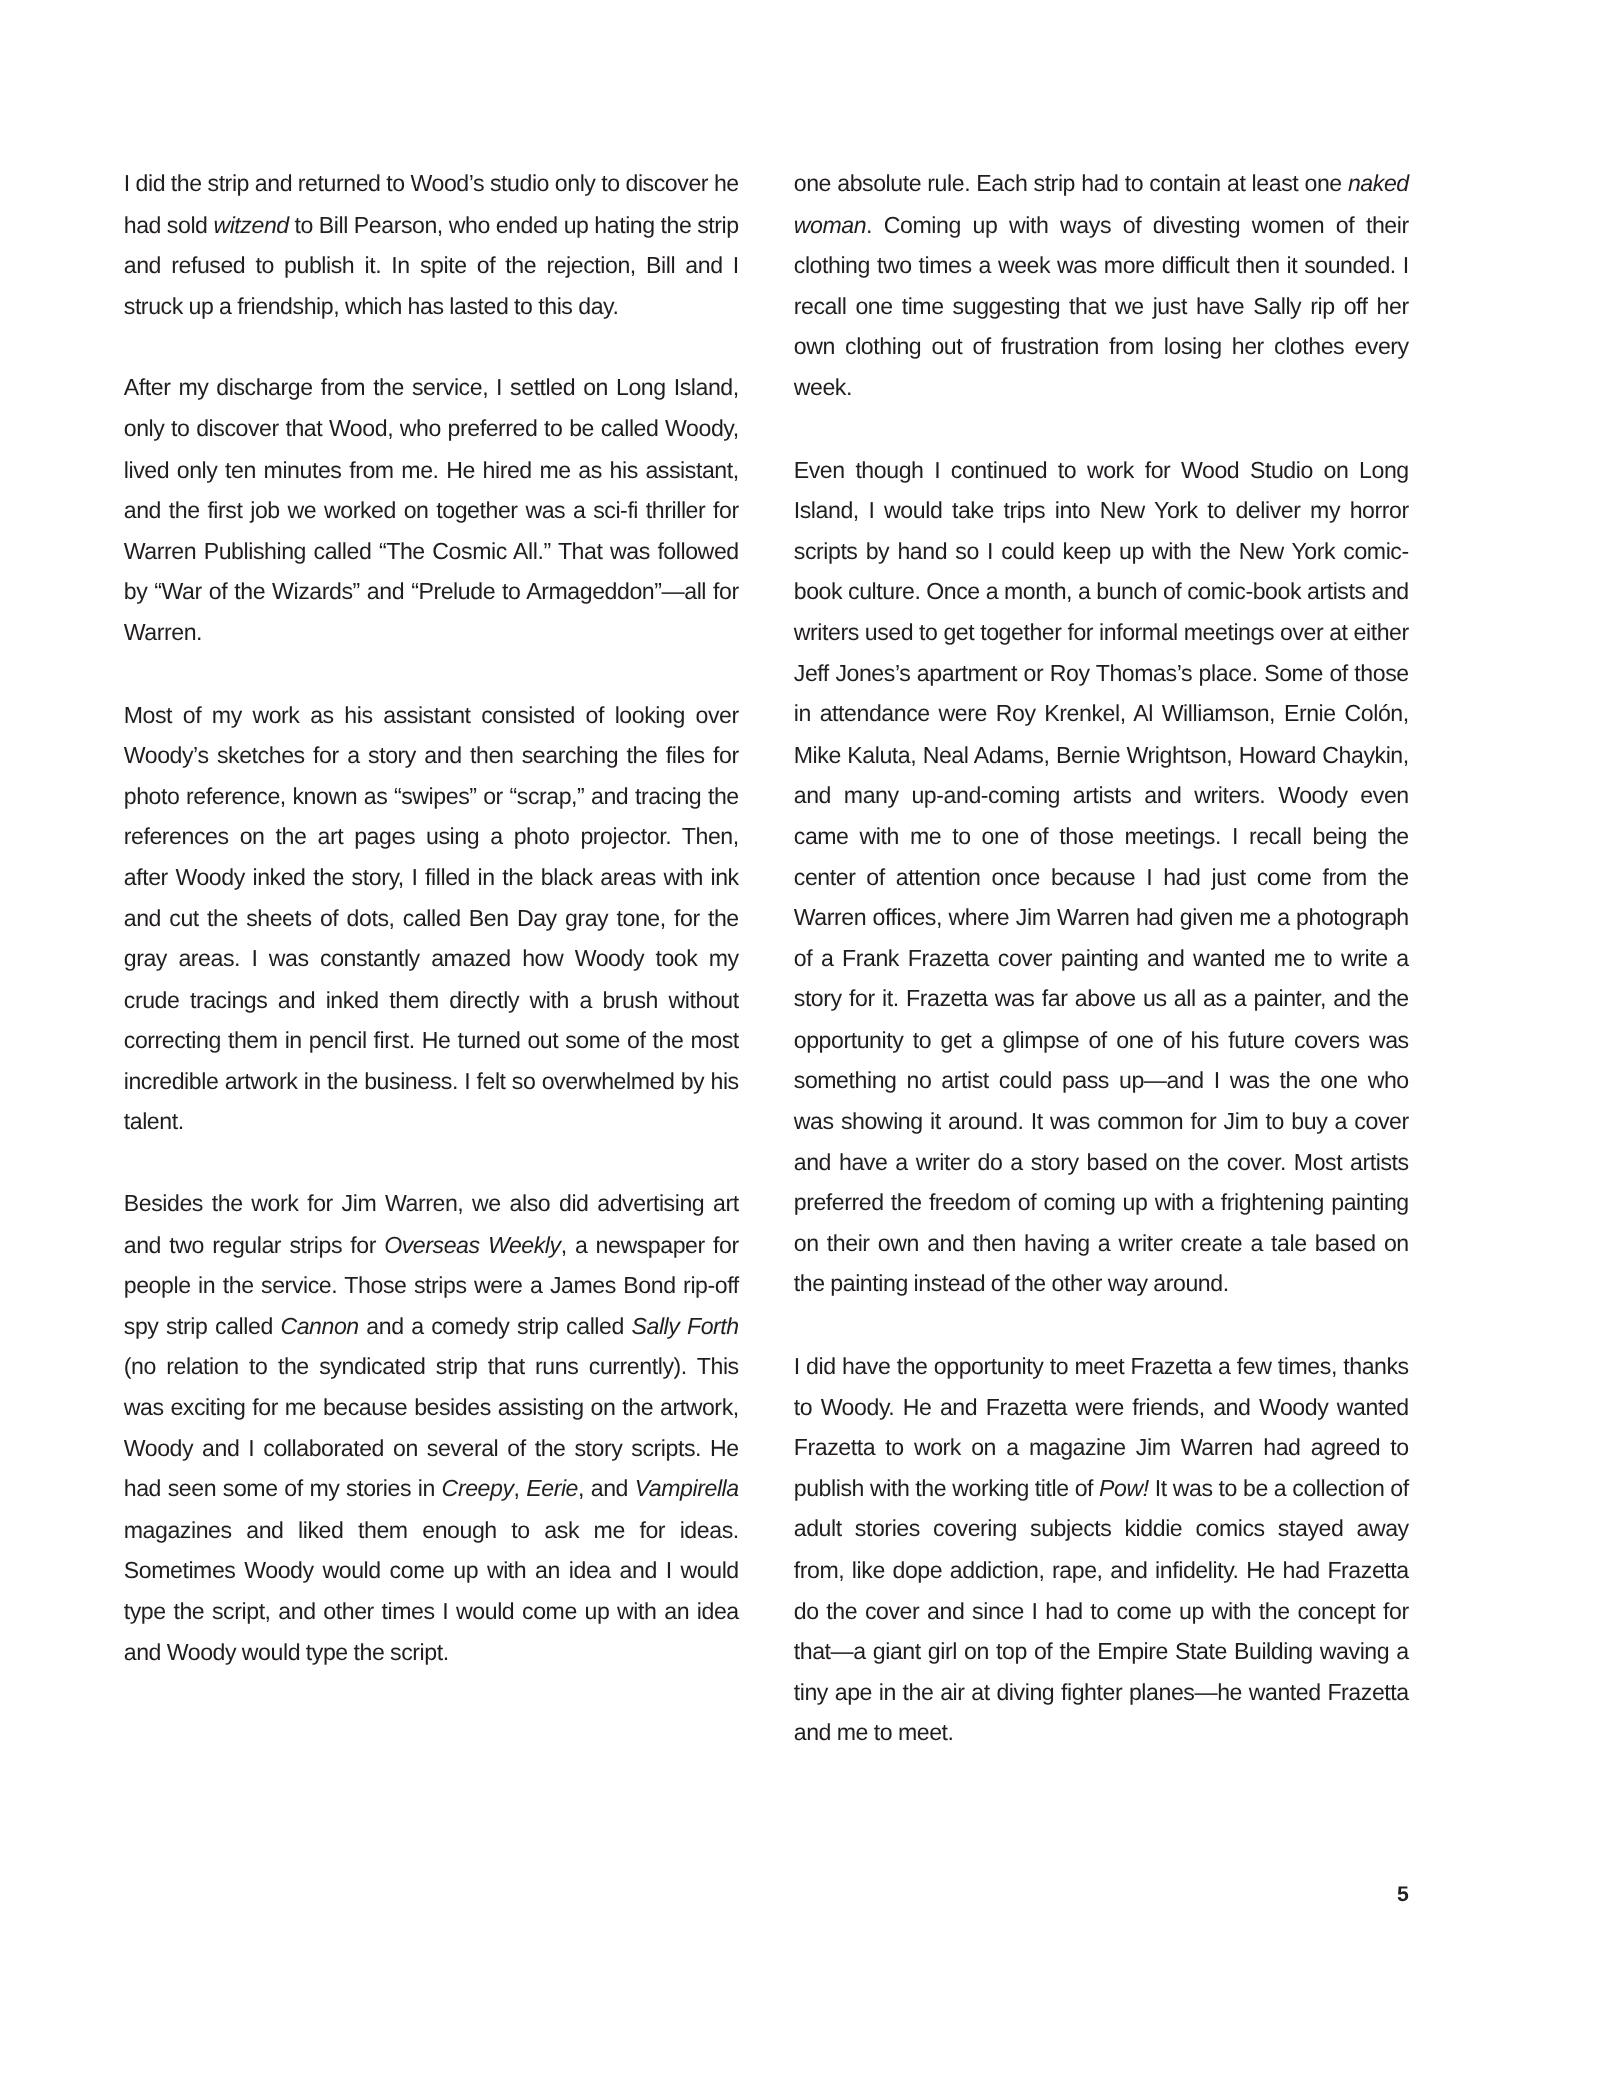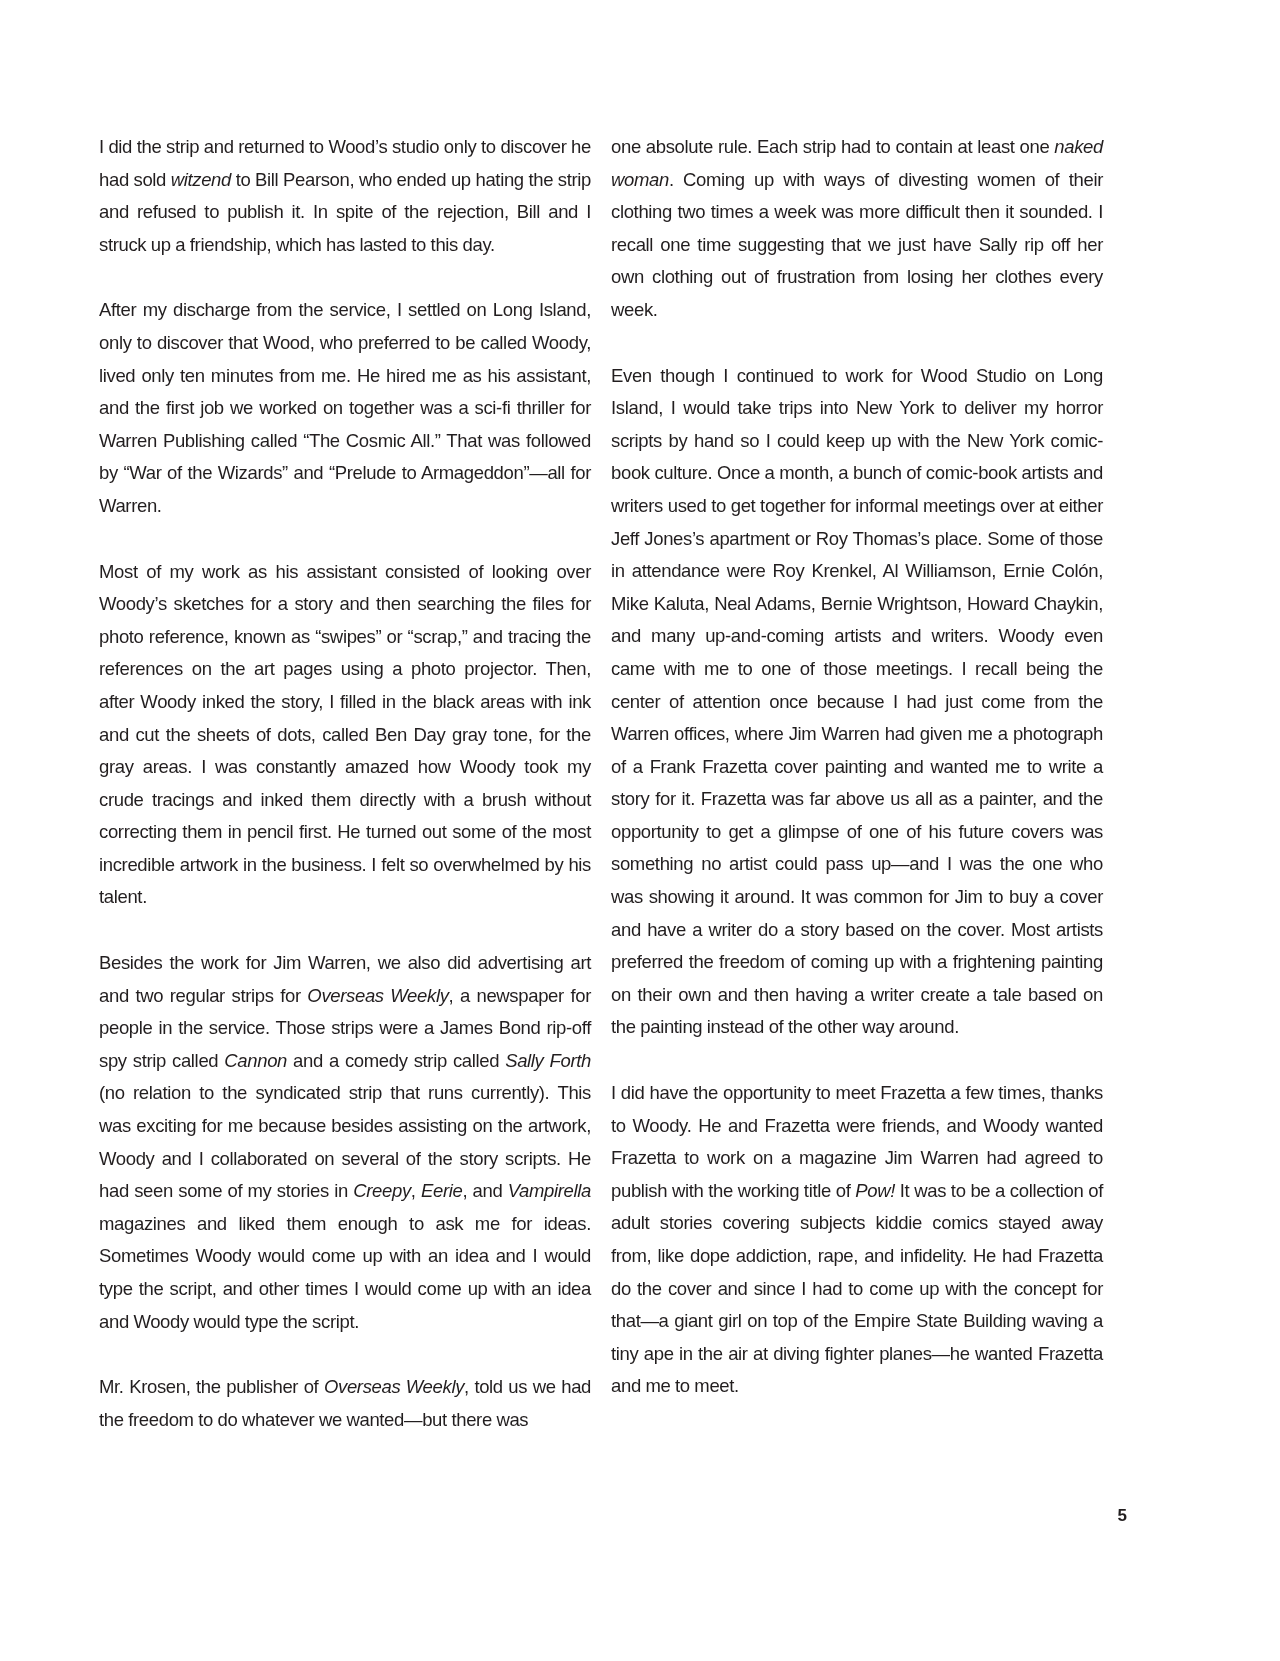--- a/index.html
+++ b/index.html
@@ -18,21 +18,21 @@
   .page {
     position: absolute;
     inset: 0;
     background: #ffffff;
   }
   .columns {
     position: absolute;
     left: 99px;
     top: 131px;
     display: flex;
-    gap: 20px;
+    gap: 44px;
   }
   .column {
     width: 492px;
   }
   .para {
     margin: 0 0 33px 0;
     font-size: 18.5px;
     line-height: 32.6px;
     letter-spacing: -0.35px;
     word-spacing: -0.2px;
@@ -58,21 +58,20 @@
 </head>
 <body>
 
 <div class="page">
   <div class="columns">
     <div class="column" id="col-left">
         <p class="para">I did the strip and returned to Wood’s studio only to discover he had sold <em>witzend</em> to Bill Pearson, who ended up hating the strip and refused to publish it. In spite of the rejection, Bill and I struck up a friendship, which has lasted to this day.</p>
         <p class="para">After my discharge from the service, I settled on Long Island, only to discover that Wood, who preferred to be called Woody, lived only ten minutes from me. He hired me as his assistant, and the first job we worked on together was a sci-fi thriller for Warren Publishing called “The Cosmic All.” That was followed by “War of the Wizards” and “Prelude to Armageddon”—all for Warren.</p>
         <p class="para">Most of my work as his assistant consisted of looking over Woody’s sketches for a story and then searching the files for photo reference, known as “swipes” or “scrap,” and tracing the references on the art pages using a photo projector. Then, after Woody inked the story, I filled in the black areas with ink and cut the sheets of dots, called Ben Day gray tone, for the gray areas. I was constantly amazed how Woody took my crude tracings and inked them directly with a brush without correcting them in pencil first. He turned out some of the most incredible artwork in the business. I felt so overwhelmed by his talent.</p>
         <p class="para">Besides the work for Jim Warren, we also did advertising art and two regular strips for <em>Overseas Weekly</em>, a newspaper for people in the service. Those strips were a James Bond rip-off spy strip called <em>Cannon</em> and a comedy strip called <em>Sally Forth</em> (no relation to the syndicated strip that runs currently). This was exciting for me because besides assisting on the artwork, Woody and I collaborated on several of the story scripts. He had seen some of my stories in <em>Creepy</em>, <em>Eerie</em>, and <em>Vampirella</em> magazines and liked them enough to ask me for ideas. Sometimes Woody would come up with an idea and I would type the script, and other times I would come up with an idea and Woody would type the script.</p>
-        <p class="para">Mr. Krosen, the publisher of <em>Overseas Weekly</em>, told us we had the freedom to do whatever we wanted—but there was</p>
       </div>
     <div class="column" id="col-right">
         <p class="para">one absolute rule. Each strip had to contain at least one <em>naked woman</em>. Coming up with ways of divesting women of their clothing two times a week was more difficult then it sounded. I recall one time suggesting that we just have Sally rip off her own clothing out of frustration from losing her clothes every week.</p>
         <p class="para">Even though I continued to work for Wood Studio on Long Island, I would take trips into New York to deliver my horror scripts by hand so I could keep up with the New York comic-book culture. Once a month, a bunch of comic-book artists and writers used to get together for informal meetings over at either Jeff Jones’s apartment or Roy Thomas’s place. Some of those in attendance were Roy Krenkel, Al Williamson, Ernie Colón, Mike Kaluta, Neal Adams, Bernie Wrightson, Howard Chaykin, and many up-and-coming artists and writers. Woody even came with me to one of those meetings. I recall being the center of attention once because I had just come from the Warren offices, where Jim Warren had given me a photograph of a Frank Frazetta cover painting and wanted me to write a story for it. Frazetta was far above us all as a painter, and the opportunity to get a glimpse of one of his future covers was something no artist could pass up—and I was the one who was showing it around. It was common for Jim to buy a cover and have a writer do a story based on the cover. Most artists preferred the freedom of coming up with a frightening painting on their own and then having a writer create a tale based on the painting instead of the other way around.</p>
         <p class="para">I did have the opportunity to meet Frazetta a few times, thanks to Woody. He and Frazetta were friends, and Woody wanted Frazetta to work on a magazine Jim Warren had agreed to publish with the working title of <em>Pow!</em> It was to be a collection of adult stories covering subjects kiddie comics stayed away from, like dope addiction, rape, and infidelity. He had Frazetta do the cover and since I had to come up with the concept for that—a giant girl on top of the Empire State Building waving a tiny ape in the air at diving fighter planes—he wanted Frazetta and me to meet.</p>
       </div>
   </div>
   <div class="page-number">5</div>
 </div>
 

